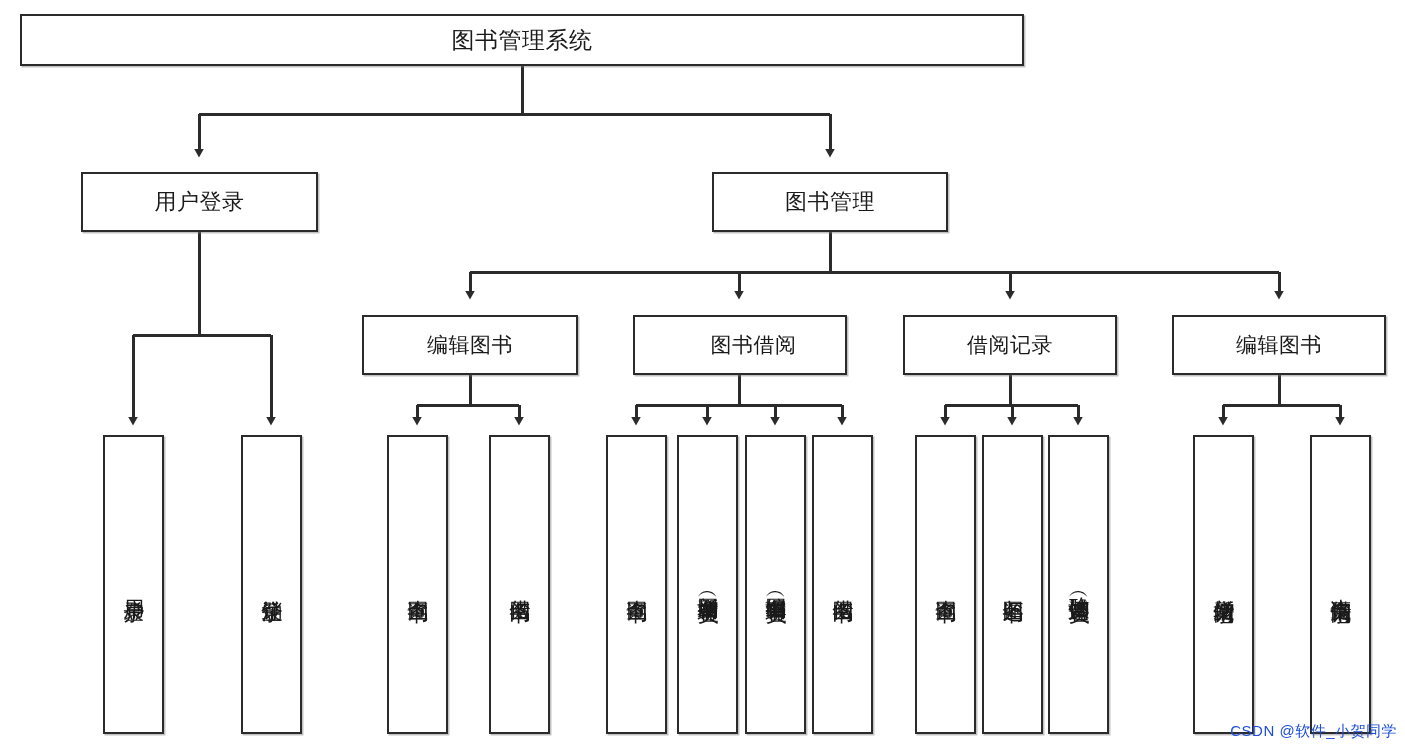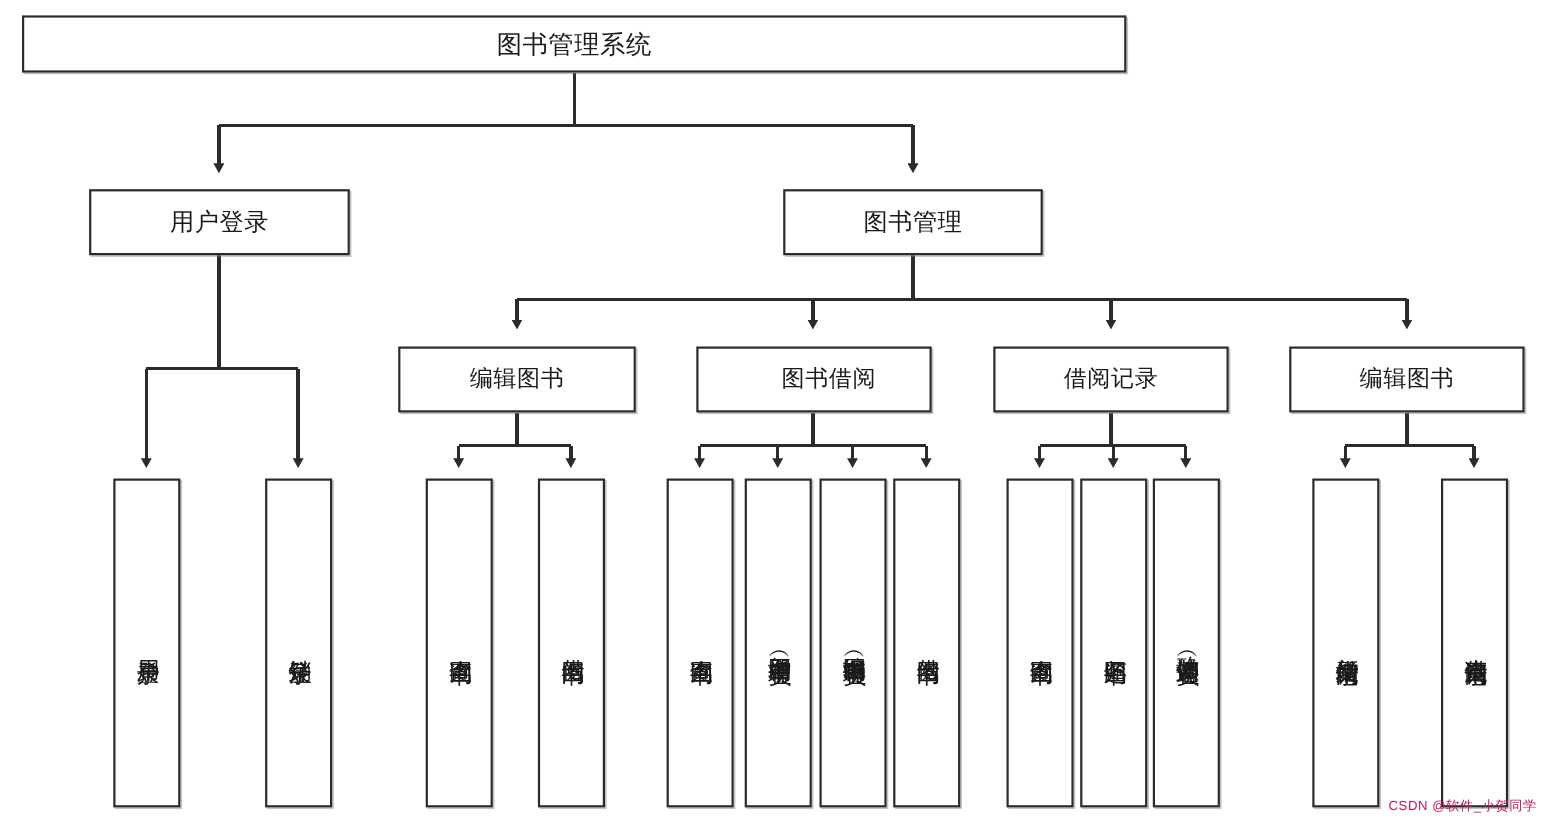--- a/index.html
+++ b/index.html
@@ -62,22 +62,22 @@
     text-orientation: upright;
     font-size: 21px;
     line-height: 1.18;
     letter-spacing: 1px;
     white-space: nowrap;
   }
   .watermark {
     position: absolute;
     right: 8px;
     bottom: 6px;
-    font-size: 12px;
-    color: #be185d;
+    font-size: 15px;
+    color: #1d4ed8;
     white-space: nowrap;
     letter-spacing: 0.5px;
   }
 </style>
 </head>
 <body>
 
 <div id="diagram-root">
 
   <svg id="connector-layer" viewBox="0 0 1405 747" width="1405" height="747" xmlns="http://www.w3.org/2000/svg">

